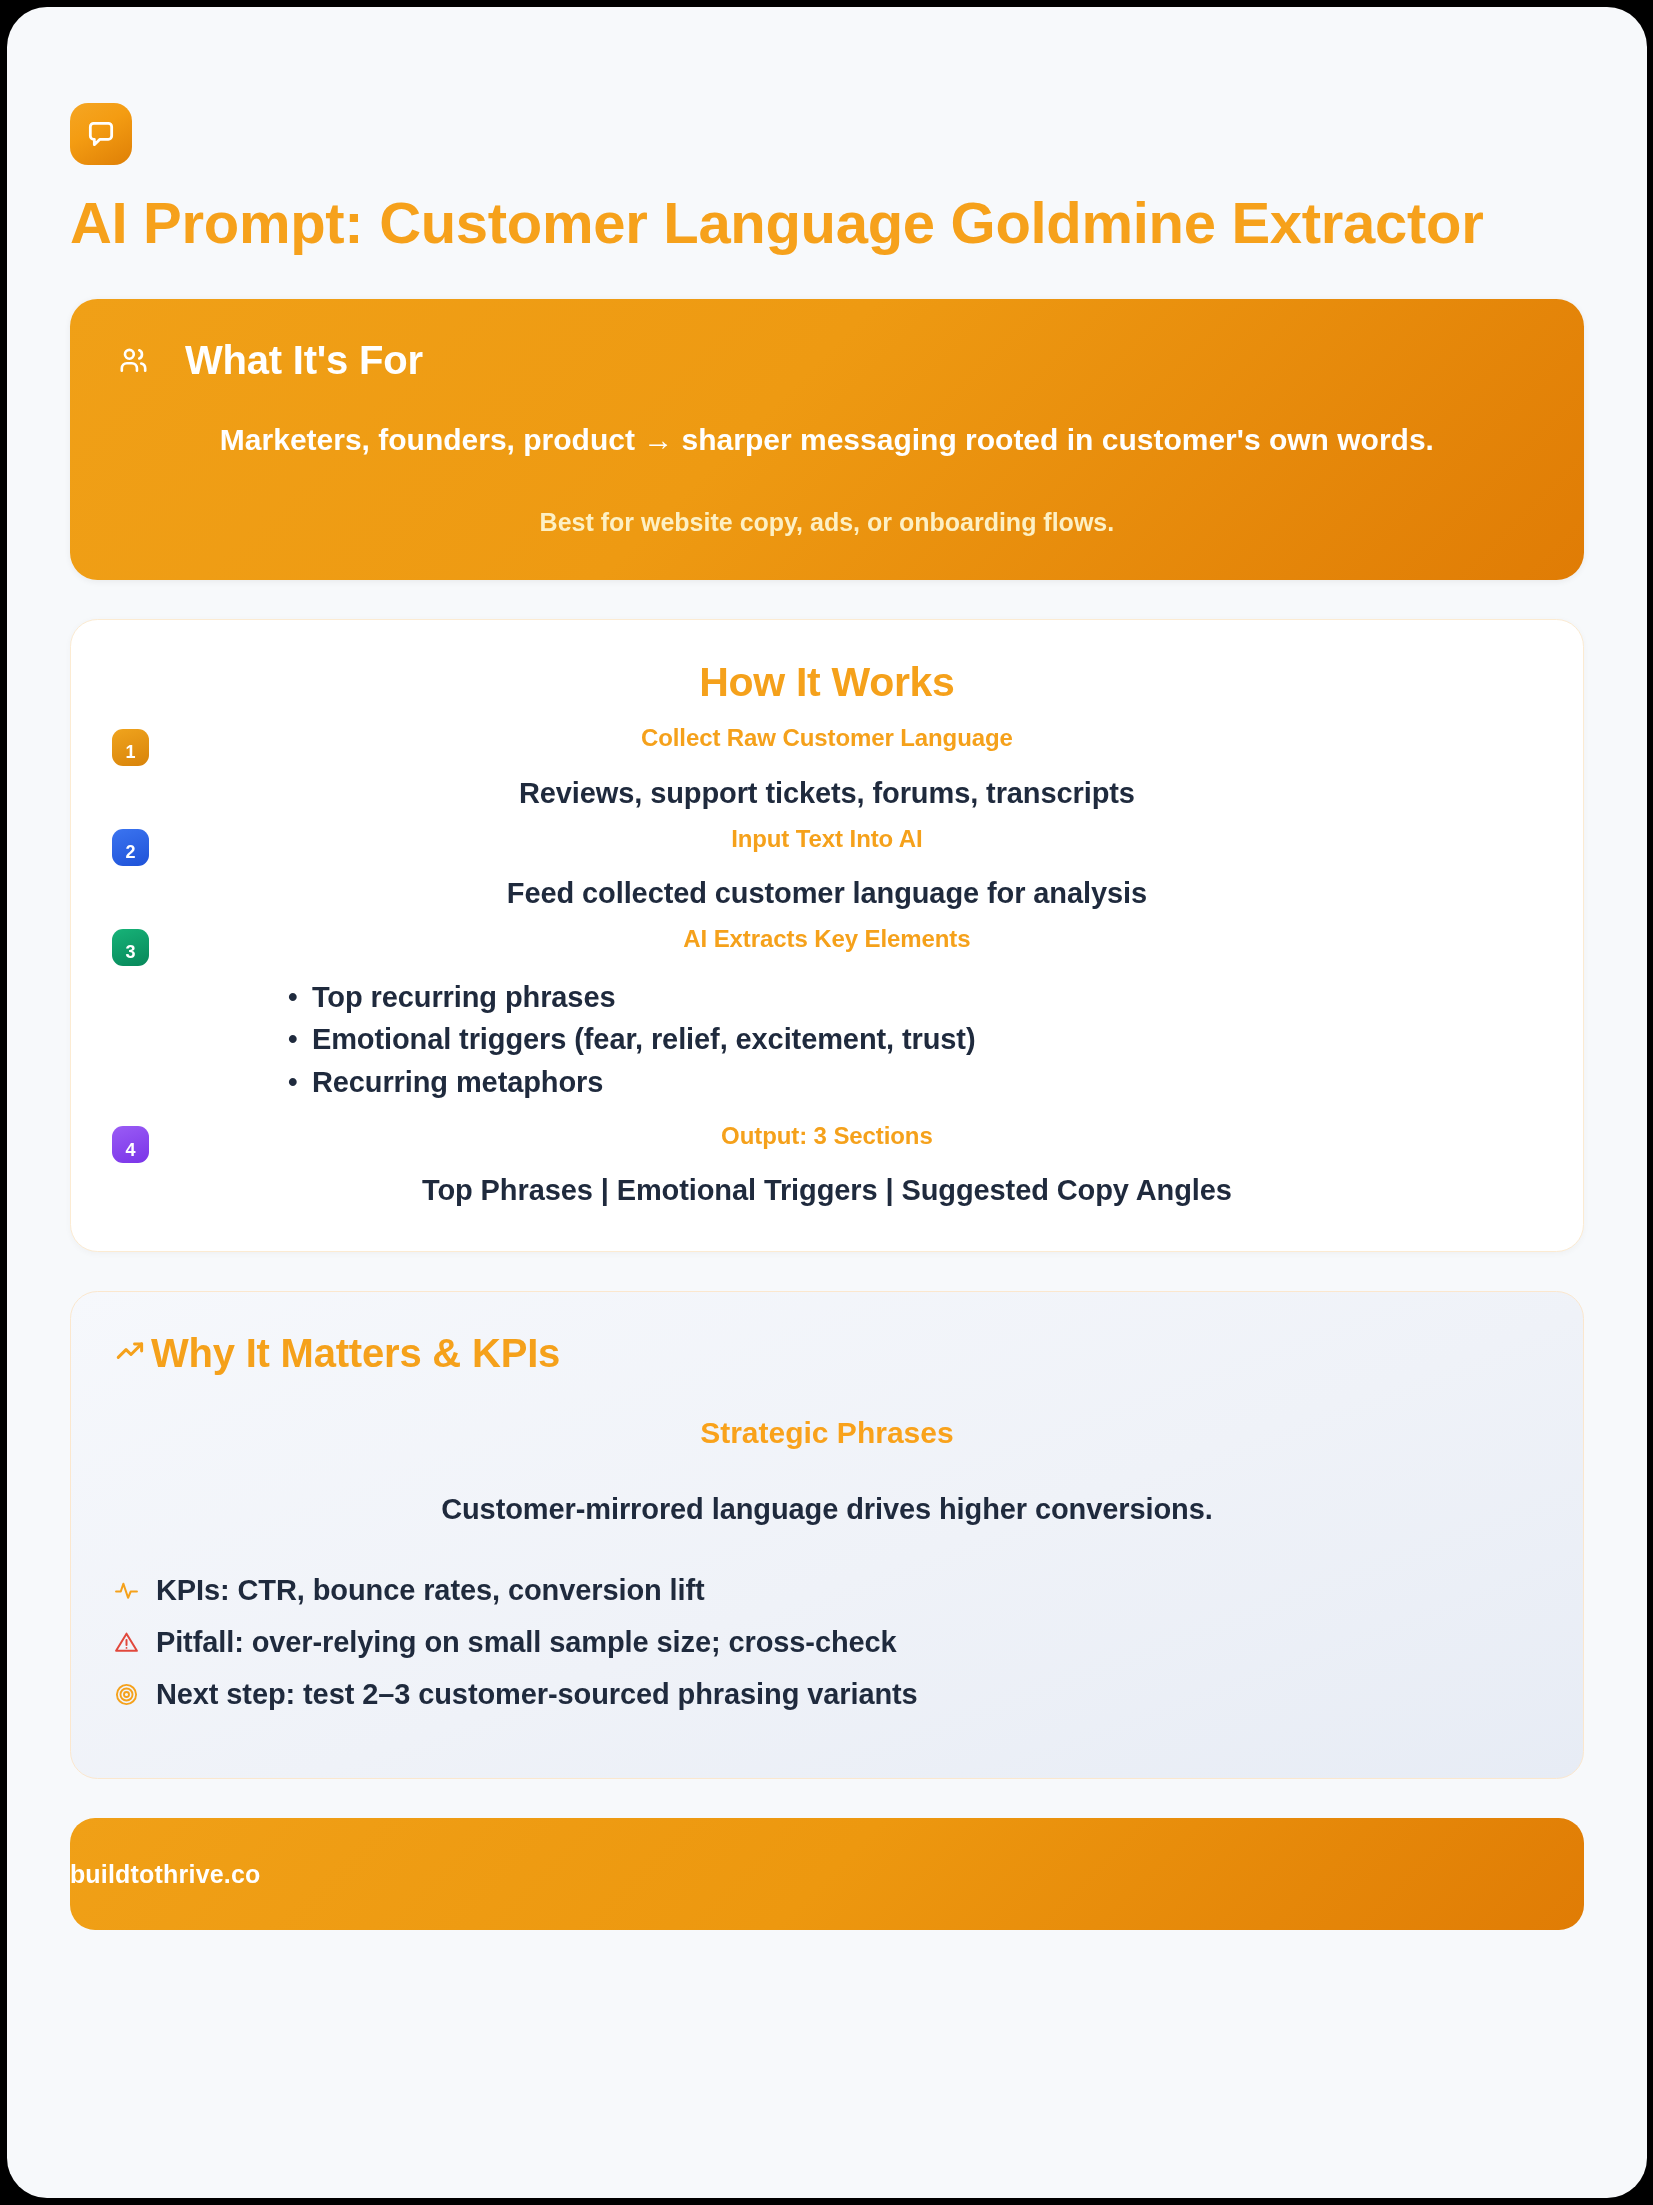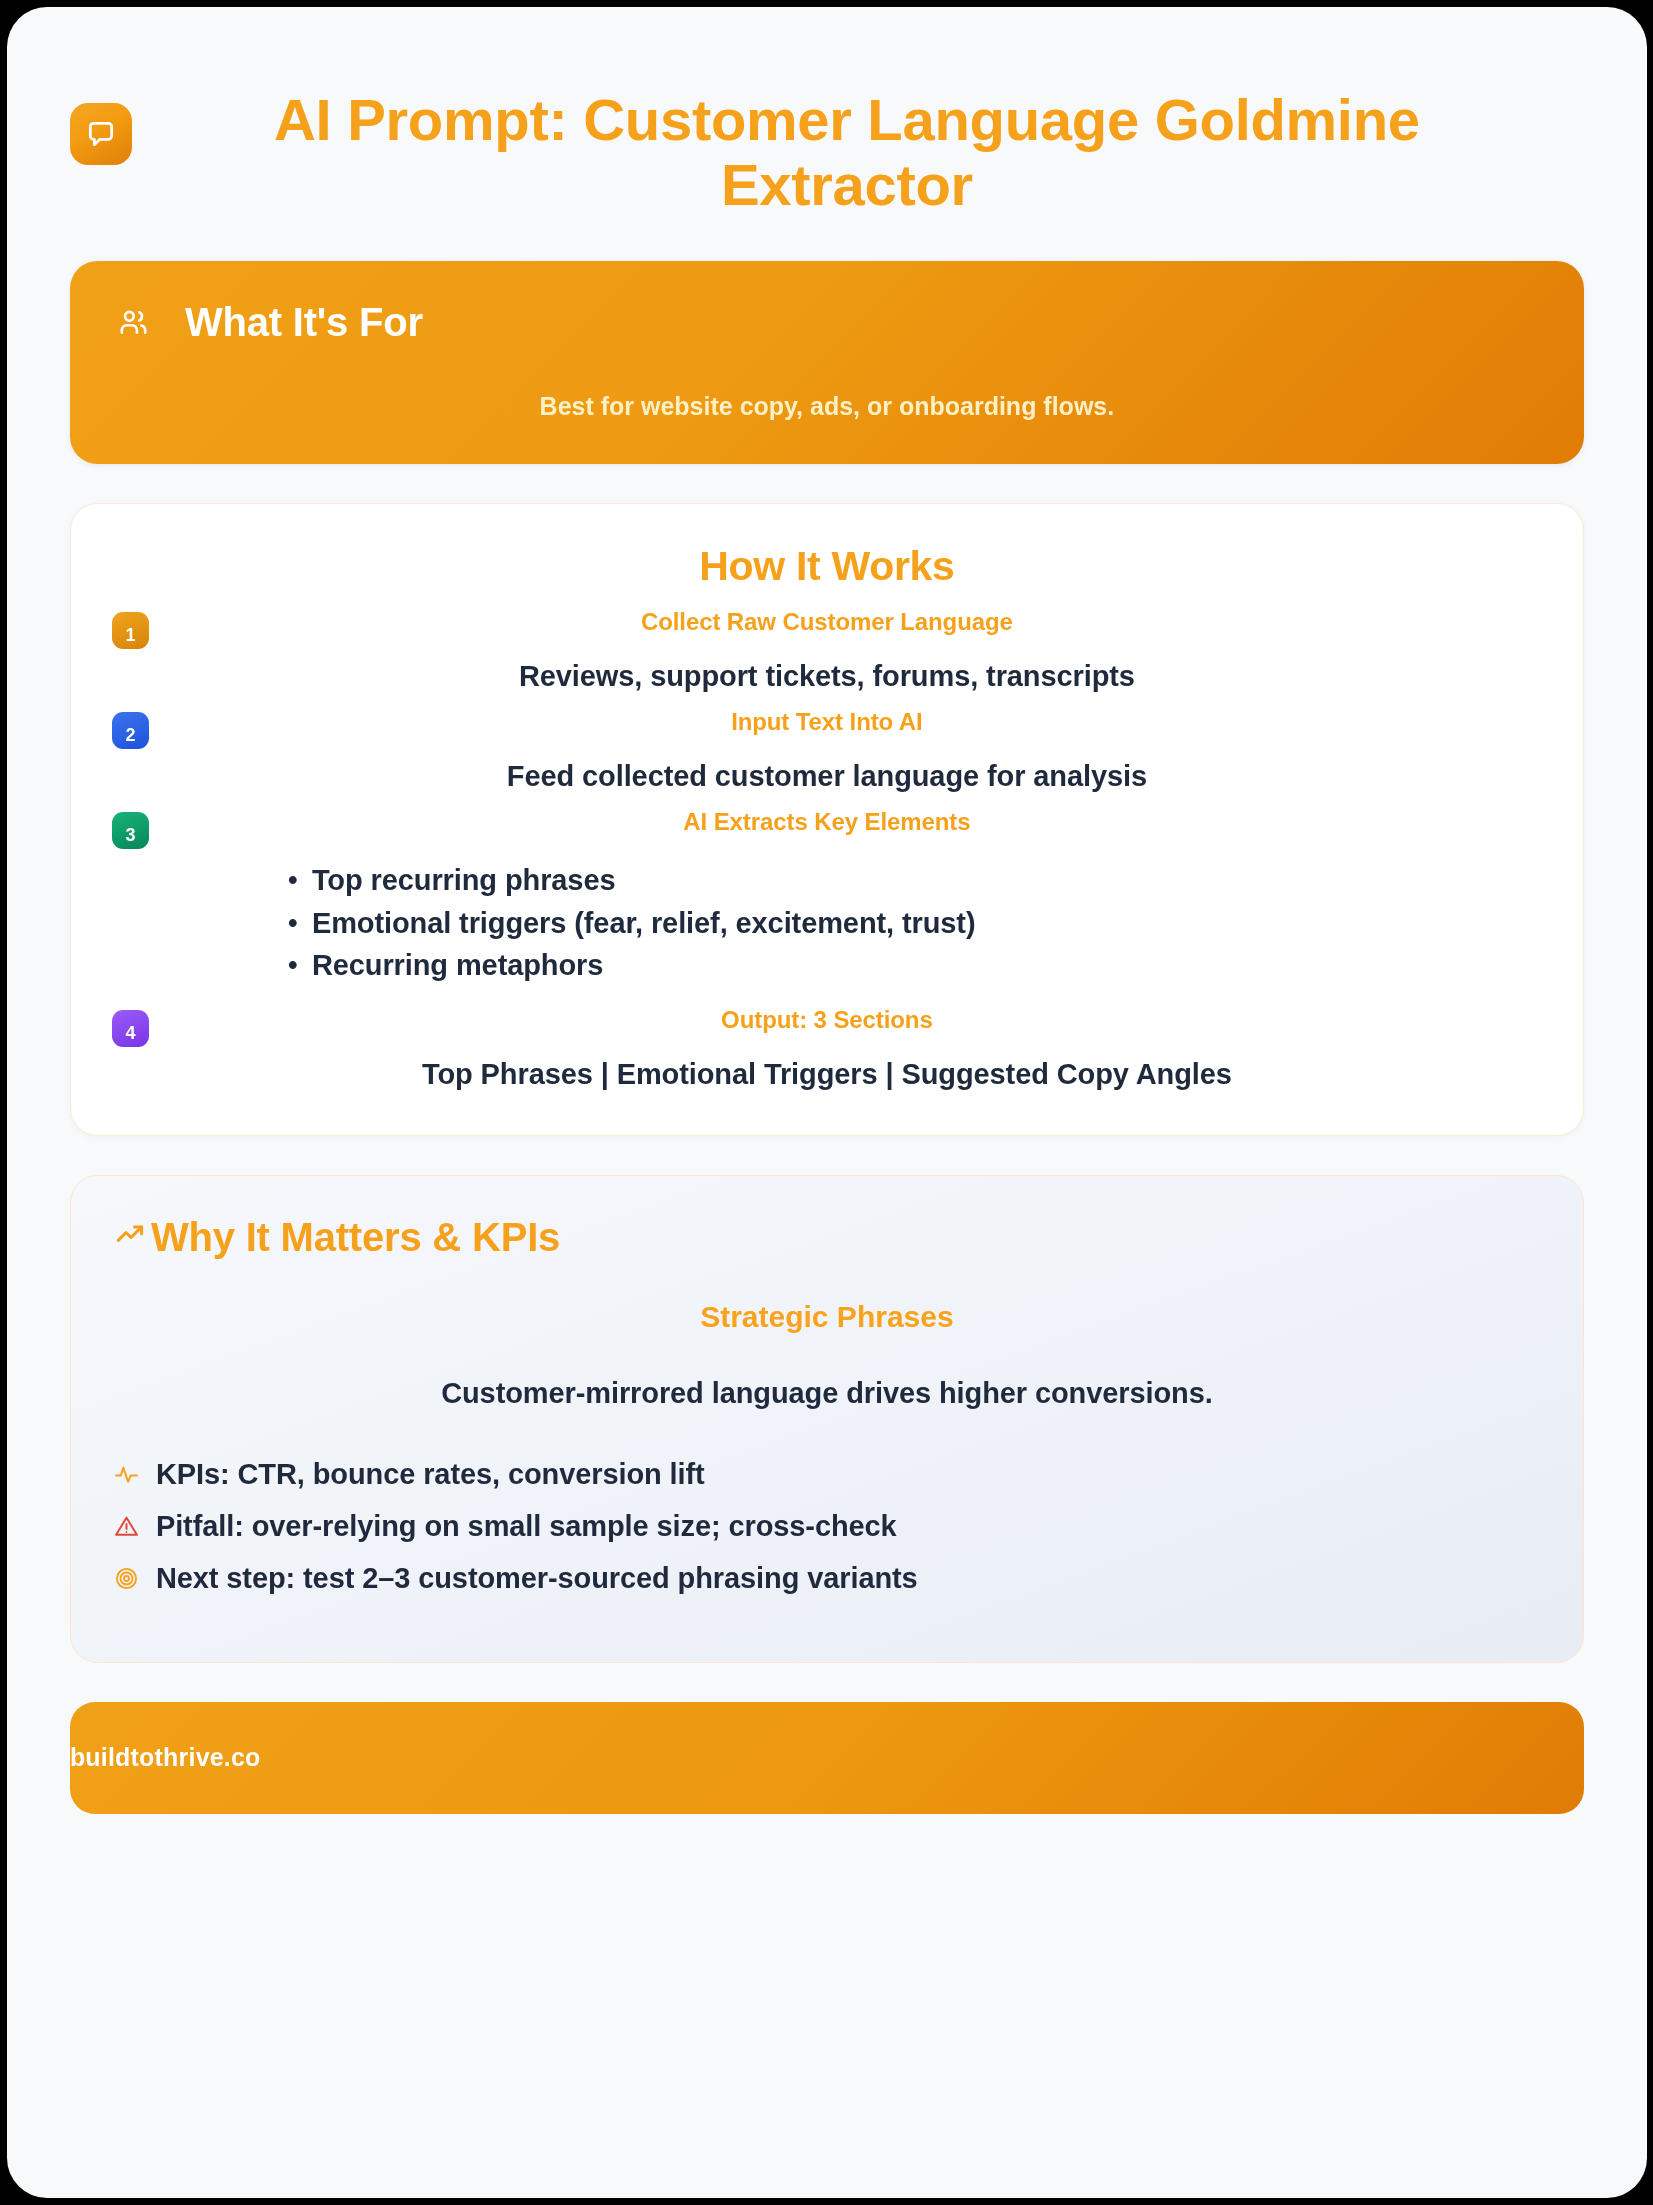--- a/index.html
+++ b/index.html
@@ -35,20 +35,21 @@
     padding: 0 63px;
     box-sizing: border-box;
   }
 
   
   .header {
     display: flex;
     align-items: flex-start;
     padding-top: 81px;
     gap: 26px;
+    flex-direction: column;
   }
   .brand-icon {
     flex: 0 0 auto;
     width: 62px;
     height: 62px;
     border-radius: 18px;
     background: linear-gradient(150deg, #F5A623 0%, #F49C12 42%, #DE7F06 100%);
     display: flex;
     align-items: center;
     justify-content: center;
@@ -278,20 +279,21 @@
         <span class="hicon">
           <svg width="33" height="33" viewBox="0 0 24 24" fill="none" stroke="#FFFFFF" stroke-width="1.9" stroke-linecap="round" stroke-linejoin="round">
             <circle cx="9" cy="7.5" r="3.2"></circle>
             <path d="M3.5 19.5v-1.8A3.7 3.7 0 0 1 7.2 14h3.6a3.7 3.7 0 0 1 3.7 3.7v1.8"></path>
             <path d="M16.2 4.6a3.2 3.2 0 0 1 0 5.9"></path>
             <path d="M17.6 14.2a3.7 3.7 0 0 1 2.9 3.5v1.8"></path>
           </svg>
         </span>
         <div class="panel-for-title">What It's For</div>
       </div>
+      <div class="panel-for-body">Marketers, founders, product → sharper messaging rooted in customer's own words.</div>
       <div class="panel-for-note">Best for website copy, ads, or onboarding flows.</div>
     </div>
 
     <div class="card-how">
       <div class="card-how-title">How It Works</div>
 
       <div class="step">
         <div class="step-row">
           <div class="step-badge" style="background:linear-gradient(160deg,#F0A41D 0%,#D8830A 100%);">1</div>
           <div class="step-heading">Collect Raw Customer Language</div>

